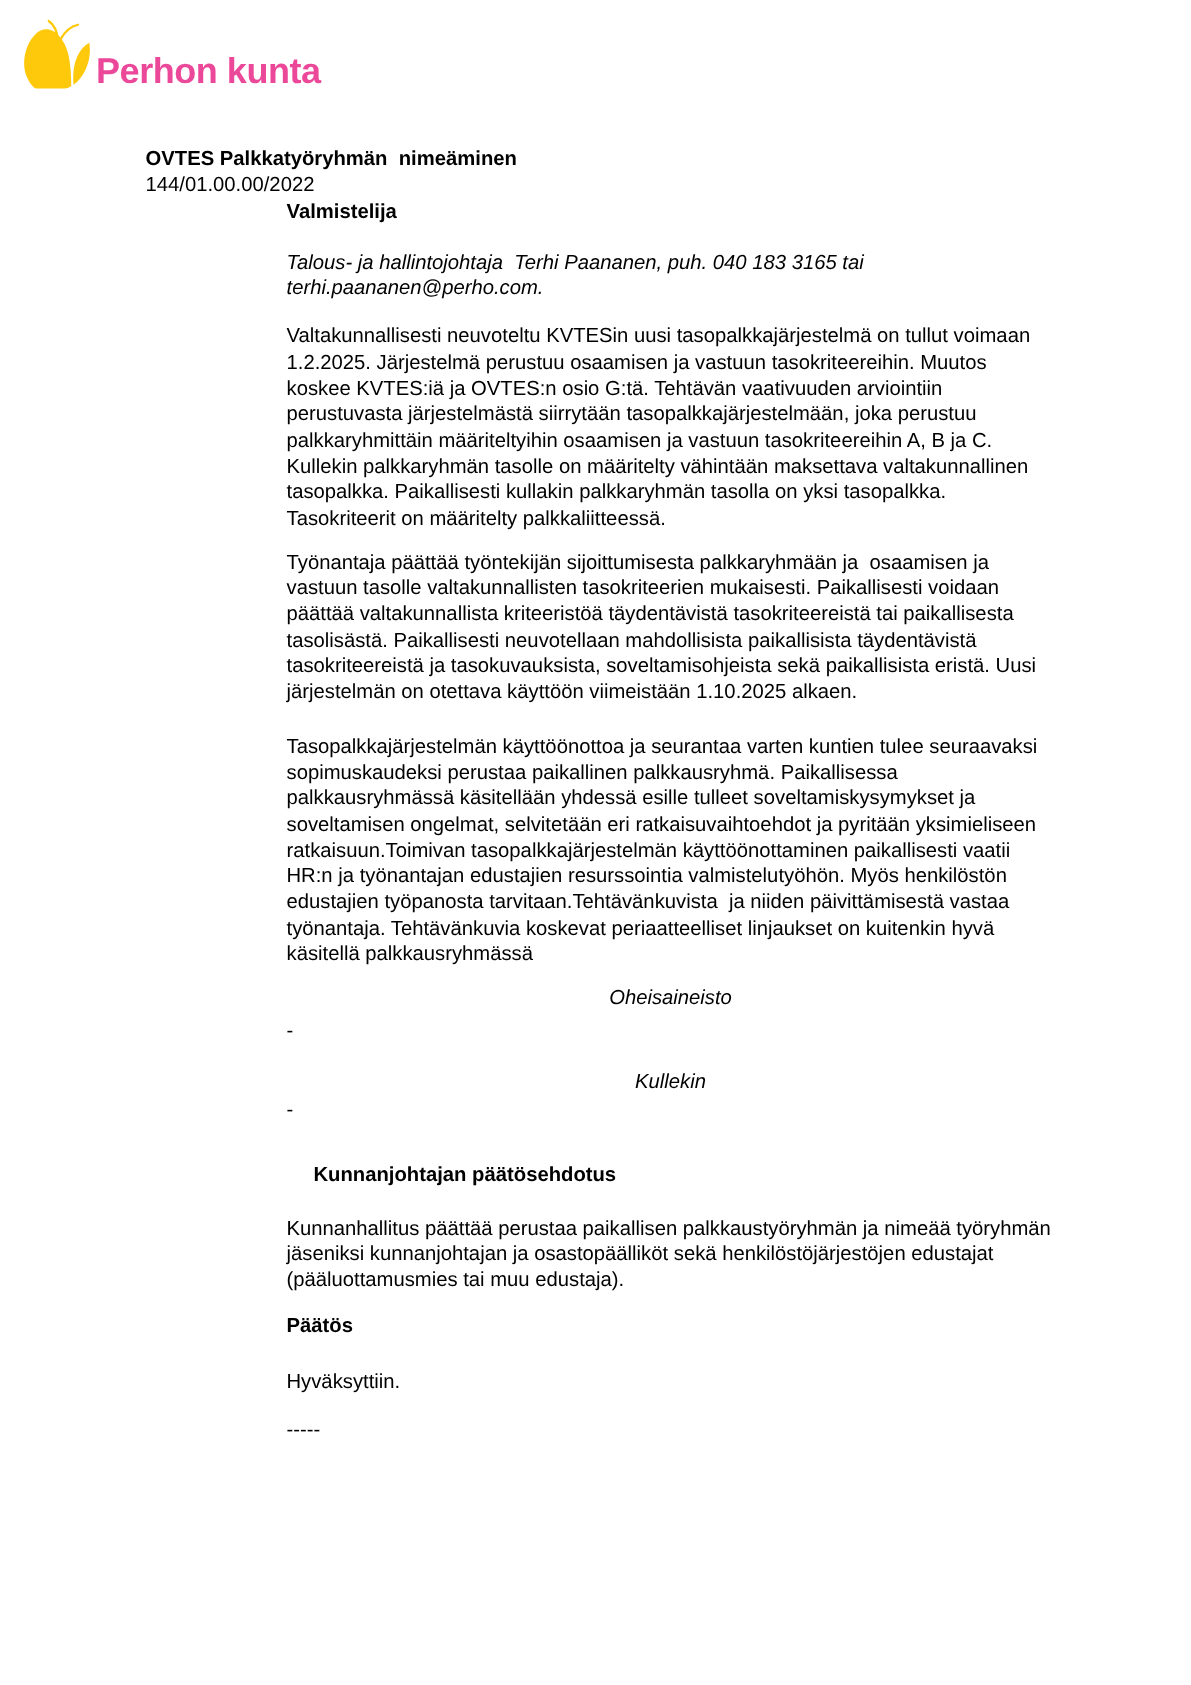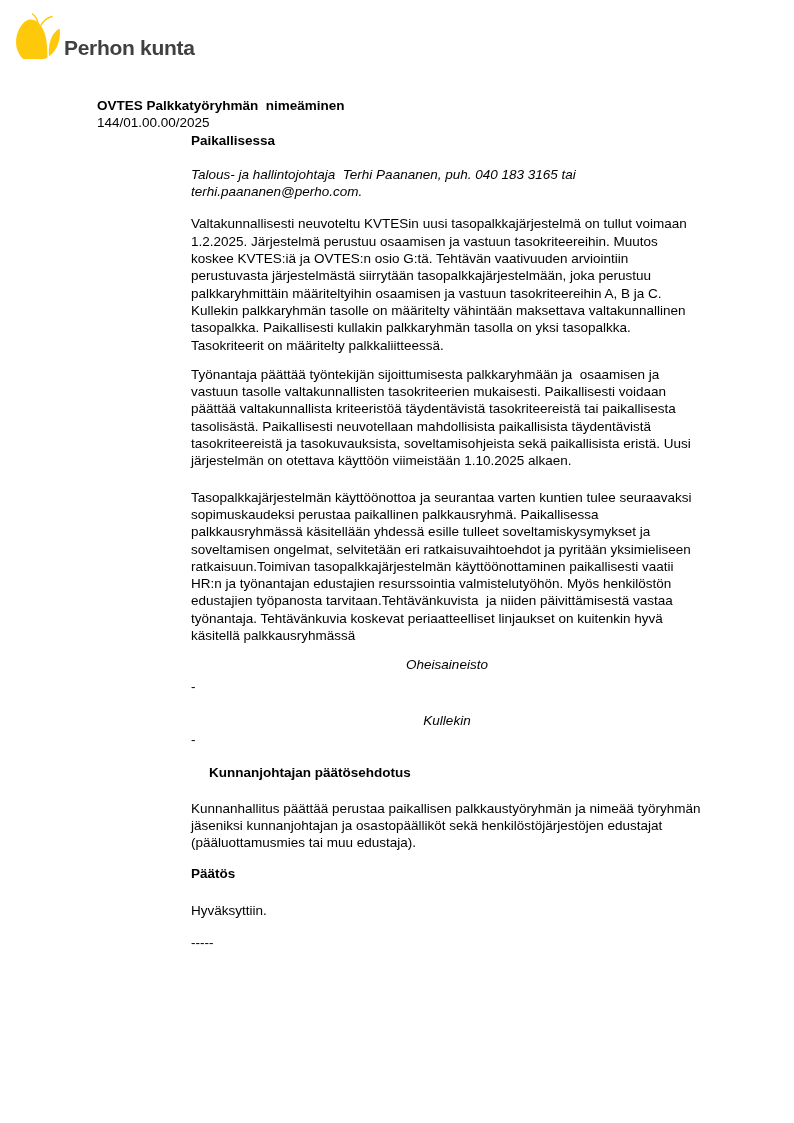--- a/index.html
+++ b/index.html
@@ -15,24 +15,24 @@
   
   .logo {
     position: absolute;
     left: 14px;
     top: 12px;
     display: flex;
     align-items: flex-end;
   }
   .logo-icon { display: inline-block; width: 46px; height: 47px; }
   .logo-text {
-    font-size: 21px;
+    font-size: 24px;
     line-height: 20px;
     font-weight: bold;
-    color: #404040;
+    color: #ec4899;
     letter-spacing: -0.3px;
     margin-left: 4px;
     margin-bottom: 1px;
     white-space: pre;
   }
   
   .doc {
     position: absolute;
     left: 97px;
     top: 97px;
@@ -50,21 +50,21 @@
   .title { margin: 0; }
   .khall { margin-top: 18px; }
   .diary { margin-top: 0; }
   .content {
     margin-left: 94px;
     width: 512px;
   }
   .mt0  { margin-top: 0; }
   .mt2  { margin-top: 2px; }
   .mt4  { margin-top: 4px; }
-  .mt9  { margin-top: 15px; padding-left: 18px; }
+  .mt9  { margin-top: 25px; padding-left: 18px; }
   .mt12 { margin-top: 12px; }
   .mt13 { margin-top: 13px; }
   .mt15 { margin-top: 15px; }
   .mt17 { margin-top: 17px; }
   .mt19 { margin-top: 19px; }
   .mt20 { margin-top: 20px; }
 </style>
 </head>
 <body>
 
@@ -79,25 +79,25 @@
         <path d="M35 44.5 C 34 33.5 36.5 21.5 45.5 16.5 C 47.5 27 42.5 39.5 35 44.5 Z" fill="#FFC90B"></path>
       </svg>
     </span>
     <span class="logo-text">Perhon kunta</span>
   </header>
 
   <main class="doc">
 
     <h1 class="t b title">OVTES Palkkatyöryhmän  nimeäminen</h1>
 
-    <div class="t diary">144/01.00.00/2025</div>
+    <div class="t diary">144/01.00.00/2022</div>
 
     <section class="content">
 
-      <h2 class="t b mt0">Paikallisessa</h2>
+      <h2 class="t b mt0">Valmistelija</h2>
 
       <p class="t i mt17">Talous- ja hallintojohtaja  Terhi Paananen, puh. 040 183 3165 tai terhi.paananen@perho.com.</p>
 
       <p class="t mt15">Valtakunnallisesti neuvoteltu KVTESin uusi tasopalkkajärjestelmä on tullut voimaan 1.2.2025. Järjestelmä perustuu osaamisen ja vastuun tasokriteereihin. Muutos koskee KVTES:iä ja OVTES:n osio G:tä. Tehtävän vaativuuden arviointiin perustuvasta järjestelmästä siirrytään tasopalkkajärjestelmään, joka perustuu palkkaryhmittäin määriteltyihin osaamisen ja vastuun tasokriteereihin A, B ja C. Kullekin palkkaryhmän tasolle on määritelty vähintään maksettava valtakunnallinen tasopalkka. Paikallisesti kullakin palkkaryhmän tasolla on yksi tasopalkka. Tasokriteerit on määritelty palkkaliitteessä.</p>
 
       <p class="t mt12">Työnantaja päättää työntekijän sijoittumisesta palkkaryhmään ja  osaamisen ja vastuun tasolle valtakunnallisten tasokriteerien mukaisesti. Paikallisesti voidaan päättää valtakunnallista kriteeristöä täydentävistä tasokriteereistä tai paikallisesta tasolisästä. Paikallisesti neuvotellaan mahdollisista paikallisista täydentävistä tasokriteereistä ja tasokuvauksista, soveltamisohjeista sekä paikallisista eristä. Uusi järjestelmän on otettava käyttöön viimeistään 1.10.2025 alkaen.</p>
 
       <p class="t mt19">Tasopalkkajärjestelmän käyttöönottoa ja seurantaa varten kuntien tulee seuraavaksi sopimuskaudeksi perustaa paikallinen palkkausryhmä. Paikallisessa palkkausryhmässä käsitellään yhdessä esille tulleet soveltamiskysymykset ja soveltamisen ongelmat, selvitetään eri ratkaisuvaihtoehdot ja pyritään yksimieliseen ratkaisuun.Toimivan tasopalkkajärjestelmän käyttöönottaminen paikallisesti vaatii HR:n ja työnantajan edustajien resurssointia valmistelutyöhön. Myös henkilöstön edustajien työpanosta tarvitaan.Tehtävänkuvista  ja niiden päivittämisestä vastaa työnantaja. Tehtävänkuvia koskevat periaatteelliset linjaukset on kuitenkin hyvä käsitellä palkkausryhmässä</p>
 
       <h2 class="t bi mt12">Oheisaineisto</h2>

